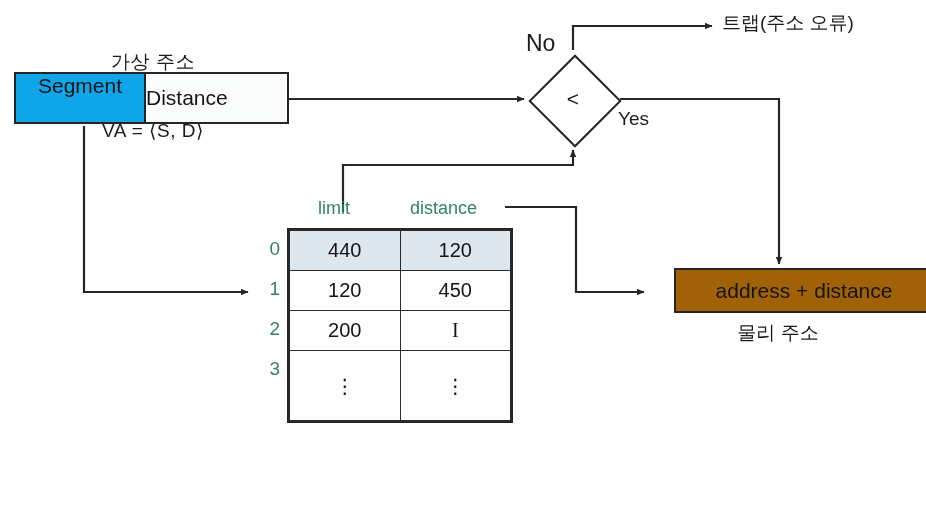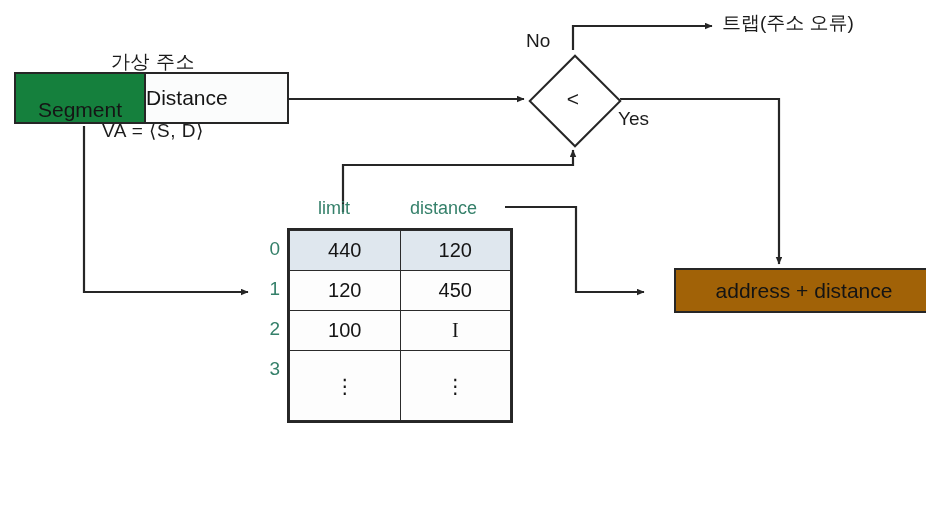--- a/index.html
+++ b/index.html
@@ -56,23 +56,23 @@
     width: 275px;
     height: 52px;
     border: 2px solid #262626;
     display: flex;
     background: #fbfcfc;
   }
   #va-seg-cell {
     width: 128px;
     height: 100%;
     border-right: 2px solid #262626;
-    background: #15803d;
-    display: flex;
-    align-items: flex-end;
+    background: #0ea5e9;
+    display: flex;
+    align-items: flex-start;
     justify-content: center;
     font-size: 21px;
     color: #151515;
   }
   #va-dist-cell {
     flex: 1;
     height: 100%;
     background: #fbfcfc;
     display: flex;
     align-items: center;
@@ -103,21 +103,21 @@
     left: 0; top: 0;
     width: 90px; height: 90px;
     display: flex;
     align-items: center;
     justify-content: center;
     font-size: 21px;
     color: #1b1b1b;
   }
 
   
-  #label-no  { left: 526px; top: 30px; font-size: 19px; color: #1b1b1b; }
+  #label-no  { left: 526px; top: 30px; font-size: 23px; color: #1b1b1b; }
   #label-yes { left: 618px; top: 108px; font-size: 19px; color: #1b1b1b; }
   #label-trap{ left: 722px; top: 12px; font-size: 19px; color: #1b1b1b; }
 
   
   .col-head {
     font-size: 18px;
     color: #35806a;
   }
   #head-limit   { left: 318px; top: 198px; }
   #head-address { left: 410px; top: 198px; }
@@ -264,29 +264,30 @@
       <tbody>
         <tr class="row-highlight">
           <td>440</td>
           <td>120</td>
         </tr>
         <tr>
           <td>120</td>
           <td>450</td>
         </tr>
         <tr>
-          <td>100</td>
+          <td>200</td>
           <td class="serif-val">I</td>
         </tr>
         <tr>
           <td class="dots">⋮</td>
           <td class="dots">⋮</td>
         </tr>
       </tbody>
     </table>
   </div>
 
 
   <div class="node" id="phys-box">
     <span>address + distance</span>
   </div>
+  <div class="txt node" id="phys-caption">물리 주소</div>
 
 </div>
 
 </body></html>

